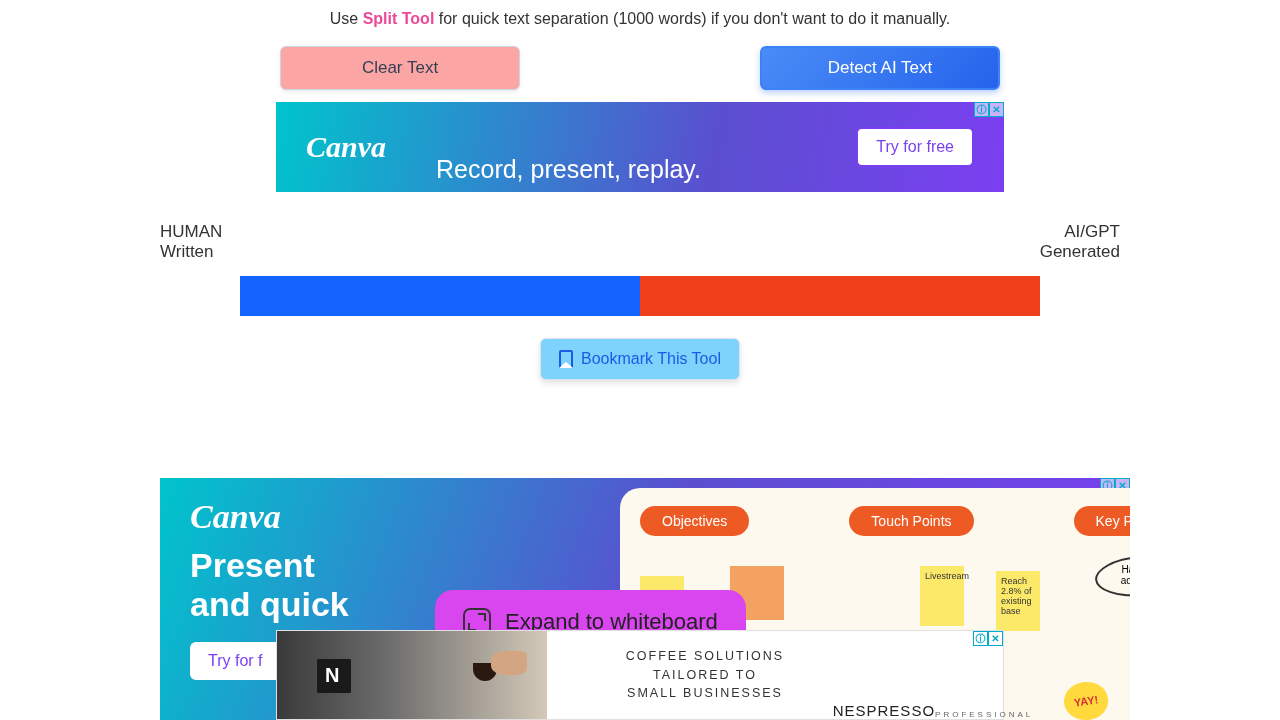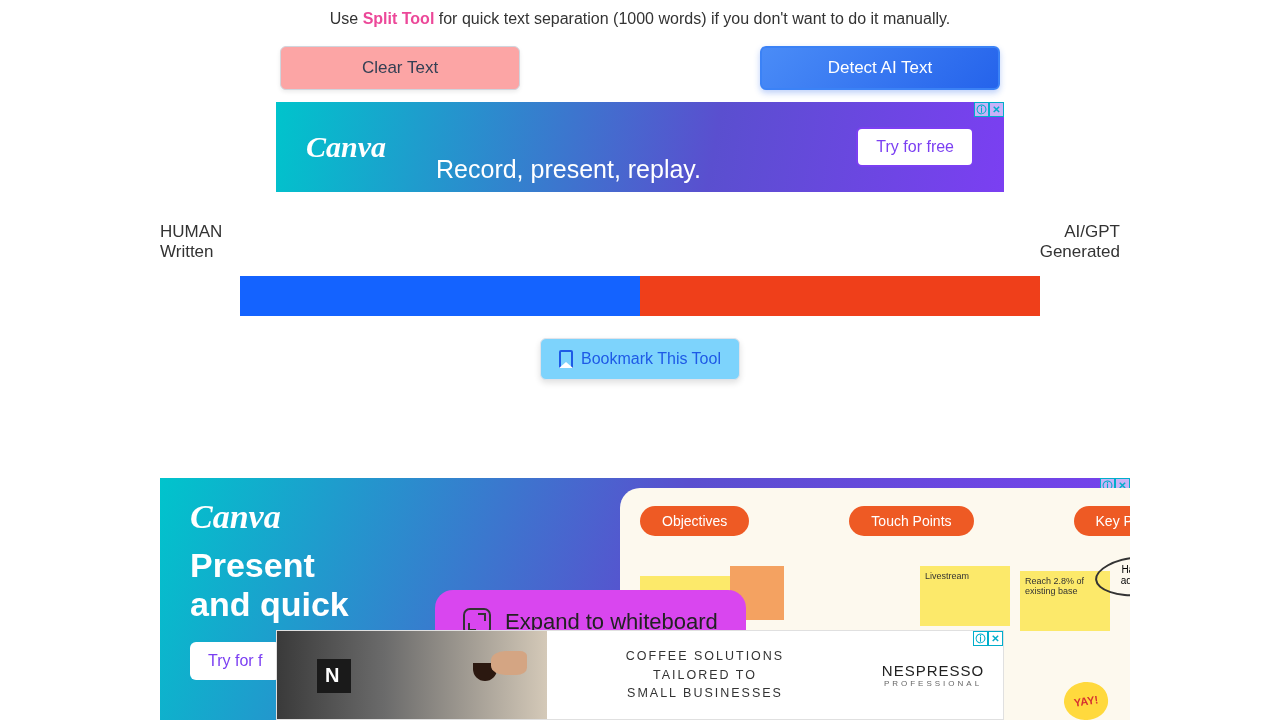--- a/index.html
+++ b/index.html
@@ -35,46 +35,46 @@
 .ad-large .ad-tag { top: 0; right: 0; }
 .ad-large-left { position: absolute; left: 30px; top: 20px; color: #fff; }
 .ad-large-left .canva-logo { font-size: 34px; margin: 0 0 10px 0; display: block; }
 .ad-large-headline { font-size: 34px; font-weight: 600; line-height: 1.15; margin-bottom: 18px; }
 .ad-large-btn { background: #fff; color: #7b3ff2; padding: 10px 18px; border-radius: 6px; font-size: 16px; font-weight: 500; display: inline-block; }
 
 .whiteboard { position: absolute; left: 460px; top: 10px; width: 680px; height: 240px; background: #fdf9ee; border-radius: 20px 0 0 0; padding: 18px 20px; }
 .wb-pills { display: flex; gap: 100px; margin-bottom: 40px; }
 .wb-pill { background: #ee5a24; color: #fff; padding: 7px 22px; border-radius: 20px; font-size: 14px; white-space: nowrap; }
 .wb-notes { position: relative; height: 130px; }
-.note { position: absolute; width: 90px; height: 60px; font-size: 9px; padding: 5px; color: #333; }
+.note { position: absolute; width: 44px; height: 60px; font-size: 9px; padding: 5px; color: #333; }
 .note.yellow { background: #fce96a; }
 .note.salmon { background: #f4a261; }
 .n1 { left: 0; top: 0; background: #fce96a; }
 .n2 { left: 90px; top: -10px; background: #f4a261; width: 54px; height: 54px; }
 .n3 { left: 280px; top: -10px; background: #fce96a; }
-.n4 { left: 380px; top: -5px; background: #fce96a; }
+.n4 { left: 356px; top: -5px; background: #fce96a; }
 .hashtag-circle { position: absolute; left: 455px; top: -20px; width: 90px; height: 40px; border: 2px solid #333; border-radius: 50%; transform: rotate(-5deg); }
 .hashtag-txt { position: absolute; left: 470px; top: -12px; font-size: 10px; text-align: center; width: 60px; }
 
 .expand-wb { position: absolute; left: 435px; top: 590px; background: #d946ef; border-radius: 18px 18px 0 0; padding: 18px 28px; display: flex; align-items: center; gap: 14px; z-index: 3; }
 .expand-icon { width: 28px; height: 28px; border: 2.5px solid #333; border-radius: 7px; position: relative; }
 .expand-icon::before { content: ''; position: absolute; top: 3px; right: 3px; width: 6px; height: 6px; border-top: 2.5px solid #333; border-right: 2.5px solid #333; }
 .expand-icon::after { content: ''; position: absolute; bottom: 3px; left: 3px; width: 6px; height: 6px; border-bottom: 2.5px solid #333; border-left: 2.5px solid #333; }
 .expand-text { font-size: 22px; color: #222; }
 
 .yay-badge { position: absolute; right: 22px; bottom: 8px; width: 44px; height: 38px; background: #ffd93d; border-radius: 50% 50% 48% 52%; display: flex; align-items: center; justify-content: center; font-size: 11px; font-weight: bold; color: #d63031; transform: rotate(-8deg); z-index: 2; }
 
 .nespresso-ad { position: absolute; left: 276px; top: 630px; width: 728px; height: 90px; background: #fff; display: flex; z-index: 5; border: 1px solid #e0e0e0; }
 .nespresso-img { width: 270px; height: 88px; background: linear-gradient(90deg, #3a3a3a 0%, #6b6b6b 40%, #d4c9b8 100%); position: relative; }
 .nespresso-img::before { content: ''; position: absolute; left: 40px; top: 28px; width: 34px; height: 34px; background: #1a1a1a; }
 .nespresso-n { position: absolute; left: 48px; top: 33px; color: #fff; font-size: 20px; font-weight: bold; }
 .cup { position: absolute; right: 50px; top: 32px; width: 24px; height: 18px; background: #2b1810; border-radius: 0 0 12px 12px; }
 .hand { position: absolute; right: 20px; top: 20px; width: 36px; height: 24px; background: #d4a583; border-radius: 40% 20% 30% 40%; }
 .nespresso-text { flex: 1; display: flex; flex-direction: column; align-items: center; justify-content: center; text-align: center; letter-spacing: 2px; font-size: 12.5px; color: #333; line-height: 1.5; }
-.nespresso-logo { width: 140px; display: flex; flex-direction: column; align-items: center; justify-content: center; }
+.nespresso-logo { width: 140px; display: flex; flex-direction: row; align-items: flex-end; justify-content: center; }
 .nespresso-brand { font-size: 15px; letter-spacing: 1px; color: #222; font-weight: 500; }
 .nespresso-sub { font-size: 8px; letter-spacing: 3px; color: #666; }
 .nespresso-ad .ad-tag { top: 0; right: 0; }
 </style>
 </head>
 <body>
 
 <div class="hint-text">
   <span>Use </span><a href="#">Split Tool</a><span> for quick text separation (1000 words) if you don't want to do it manually.</span>
 </div>

